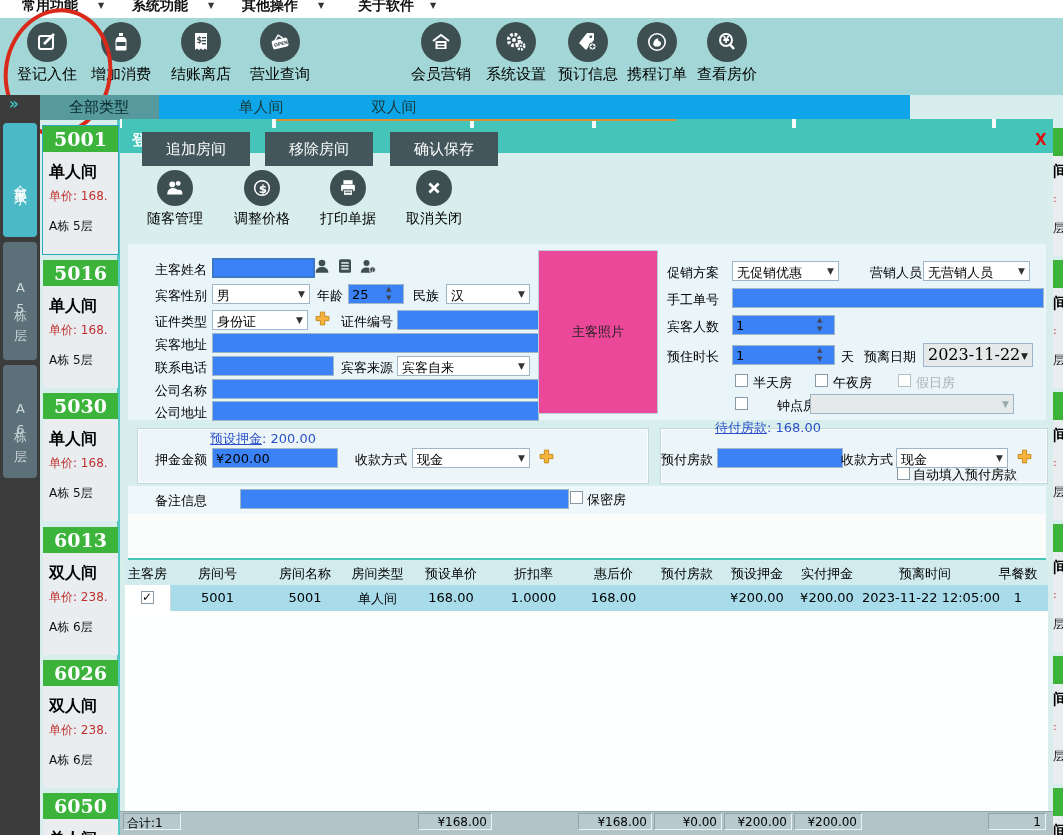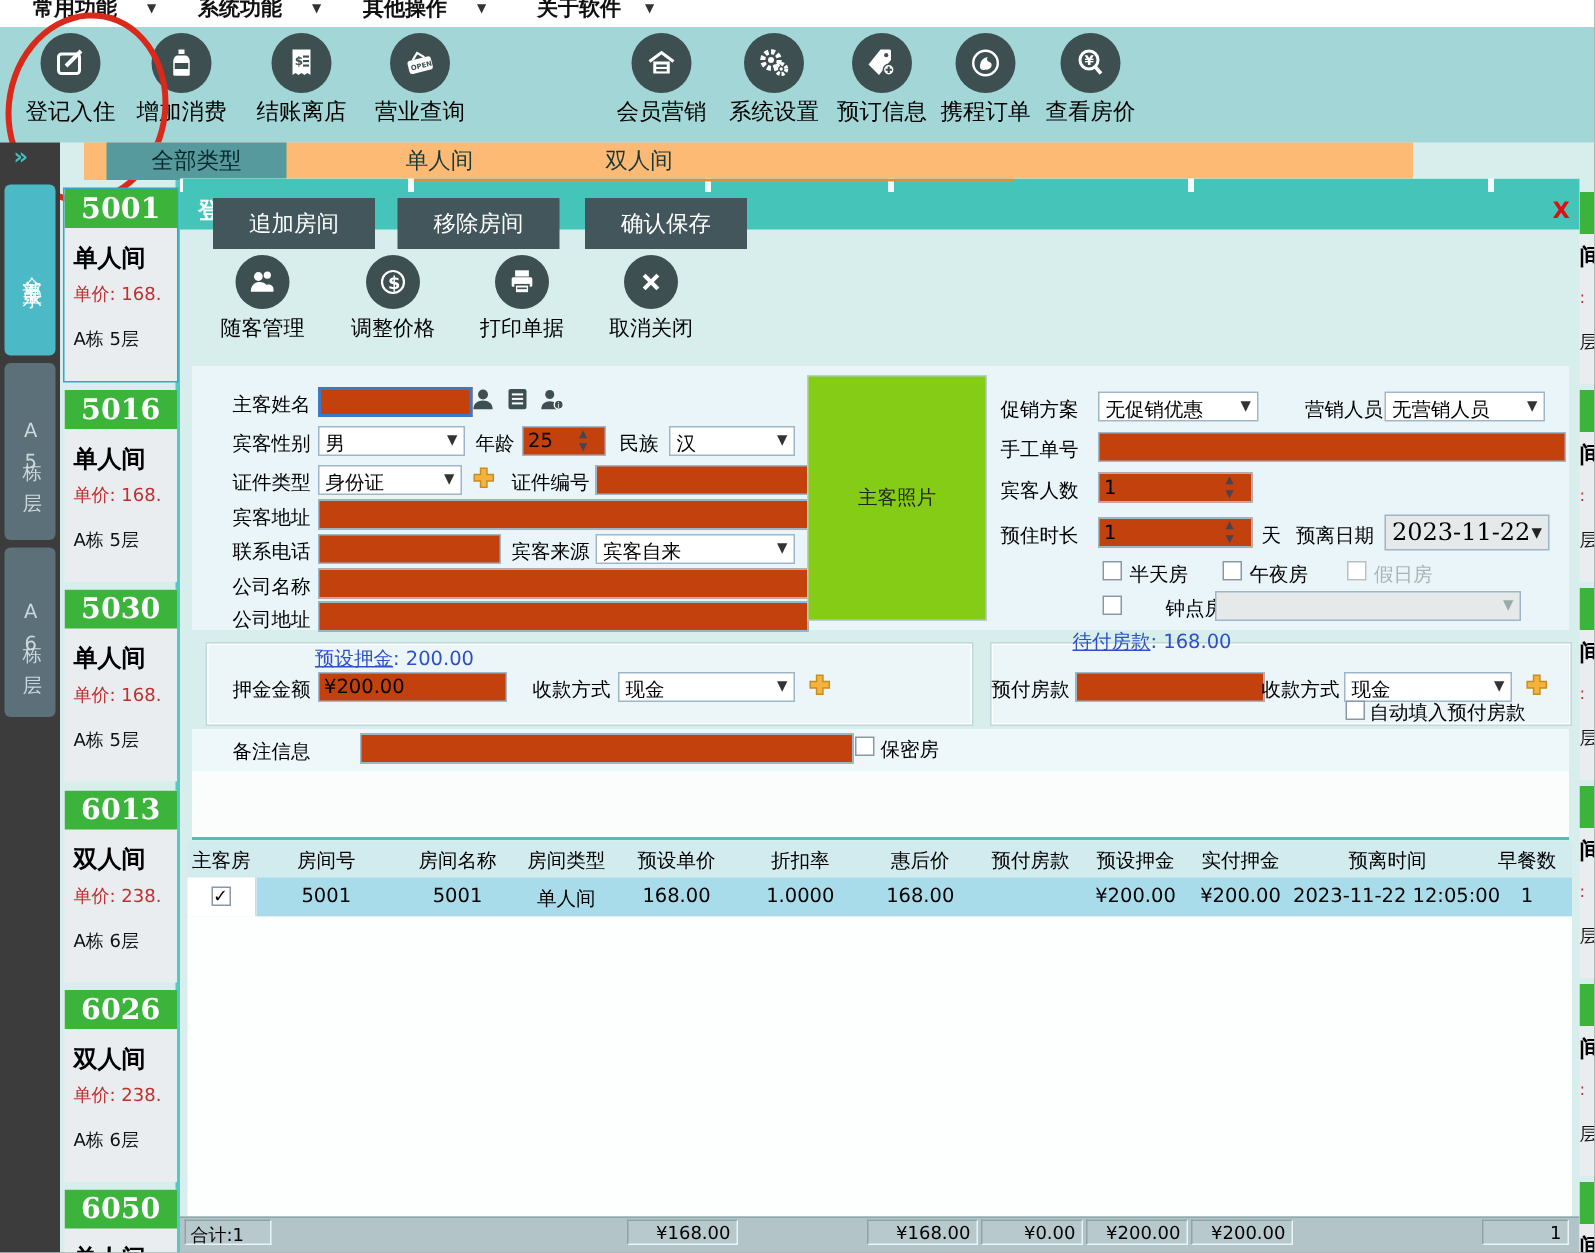--- a/index.html
+++ b/index.html
@@ -10,21 +10,21 @@
   .menubar{left:0;top:0;width:1063px;height:18px;background:#ffffff;overflow:hidden;}
   .mitem{position:absolute;top:-3px;font-size:14px;font-weight:600;color:#111;white-space:nowrap;cursor:default;}
   .marr{position:absolute;top:1px;font-size:8px;color:#333;}
   
   .toolbar{left:0;top:18px;width:1063px;height:77px;background:#a3d6d6;}
   .titem{position:absolute;width:76px;top:4px;text-align:center;}
   .tcircle{width:40px;height:40px;border-radius:50%;background:#3e4f52;margin:0 auto;display:flex;align-items:center;justify-content:center;}
   .tlabel{margin-top:3px;font-size:15px;color:#000;white-space:nowrap;}
   .redring{left:4px;top:-10px;width:100px;height:120px;border:4px solid #d8291a;border-radius:50%;transform:rotate(10deg);pointer-events:none;}
   
-  .tabbar{left:56px;top:95px;width:886px;height:25px;background:#fdba74;}
+  .tabbar{left:24px;top:95px;width:886px;height:25px;background:#0ea5e9;}
   .rtab{position:absolute;top:0;height:25px;width:120px;text-align:center;font-size:15px;line-height:25px;color:#17393a;}
   .rtab.sel{background:#569a9e;color:#06282a;}
   
   .rail{left:0;top:95px;width:40px;height:740px;background:#3c3c3c;}
   .chev{position:absolute;left:9px;top:0px;color:#3fc0c0;font-size:15px;font-weight:bold;}
   .vtab{position:absolute;left:3px;width:34px;border-radius:4px;display:flex;align-items:center;justify-content:center;
         writing-mode:vertical-rl;text-orientation:upright;font-size:13px;letter-spacing:3px;}
   .vtab.sel{background:#4cb9c6;color:#ffffff;}
   .vtab.idle{background:#5b7078;color:#cdd8db;}
   .tealline{left:117px;top:120px;width:3px;height:715px;background:#53c8c4;}
@@ -42,21 +42,21 @@
   
   .dlg{left:120px;top:128px;width:933px;height:707px;background:#d7eeec;}
   .dhead{position:absolute;left:0;top:0;width:933px;height:25px;background:#45c5b9;}
   .dtitle{position:absolute;left:12px;top:3px;color:#ffffff;font-weight:bold;font-size:15px;}
   .dclose{position:absolute;left:915px;top:3px;color:#dd1111;font-weight:bold;font-size:15px;cursor:pointer;}
   .act{position:absolute;width:80px;text-align:center;top:42px;}
   .acircle{width:36px;height:36px;border-radius:50%;background:#3e4f52;margin:0 auto;display:flex;align-items:center;justify-content:center;}
   .alabel{margin-top:4px;font-size:14px;color:#000;white-space:nowrap;}
   .formbg{position:absolute;left:8px;top:116px;width:918px;height:176px;background:#e9f5f8;}
   .lbl{position:absolute;font-size:13px;color:#000;text-align:right;white-space:nowrap;}
-  .inp{position:absolute;height:18px;background:#c2410c;border:1px solid #9fb6c8;font-size:13px;padding:0 3px;font-family:inherit;}
+  .inp{position:absolute;height:18px;background:#3b82f6;border:1px solid #9fb6c8;font-size:13px;padding:0 3px;font-family:inherit;}
   .inp.foc{border:2px solid #3b78c8;height:16px;}
   .dd{position:absolute;height:20px;background:#fff;border:1px solid #9fb6c8;font-size:13px;box-sizing:border-box;}
   .ddt{position:absolute;left:4px;top:2px;white-space:nowrap;}
   .ddarr{position:absolute;right:4px;top:4px;font-size:9px;color:#333;}
   .dd.dis{background:#e6e9e9;}
   .dd.dis .ddarr{color:#9aa;}
   .spinarr{position:absolute;right:3px;font-size:7px;color:#445;line-height:7px;}
   .cbx{position:absolute;width:13px;height:13px;background:#fff;border:1px solid #8899a5;box-sizing:border-box;}
   .cbx.checked::after{content:"✓";position:absolute;left:0px;top:-2px;font-size:12px;font-weight:bold;color:#000;}
   .cblab{position:absolute;font-size:13px;color:#000;white-space:nowrap;}
@@ -373,21 +373,21 @@
         <span class="ddt">宾客自来</span>
         <span class="ddarr">▼</span>
       </div>
 
     <span class="lbl" style="left:31px;top:254px;width:56px">公司名称</span>
     <input class="inp" style="left: 92px; top: 251px; width: 319px;" value="">
 
     <span class="lbl" style="left:31px;top:276px;width:56px">公司地址</span>
     <input class="inp" style="left: 92px; top: 273px; width: 319px;" value="">
 
-    <div class="abs" style="left:418px;top:122px;width:118px;height:162px;background:#84cc16;border:1px solid #b8cdd6;">
+    <div class="abs" style="left:418px;top:122px;width:118px;height:162px;background:#ec4899;border:1px solid #b8cdd6;">
       <div style="position:absolute;left:0;right:0;top:72px;text-align:center;font-size:13px;color:#222;">主客照片</div>
     </div>
 
     <span class="lbl" style="left:543px;top:136px;width:56px">促销方案</span>
     <div class="dd" style="left:612px;top:133px;width:107px">
         <span class="ddt">无促销优惠</span>
         <span class="ddarr">▼</span>
       </div>
     <span class="lbl" style="left:746px;top:136px;width:56px">营销人员</span>
     <div class="dd" style="left:803px;top:133px;width:107px">

